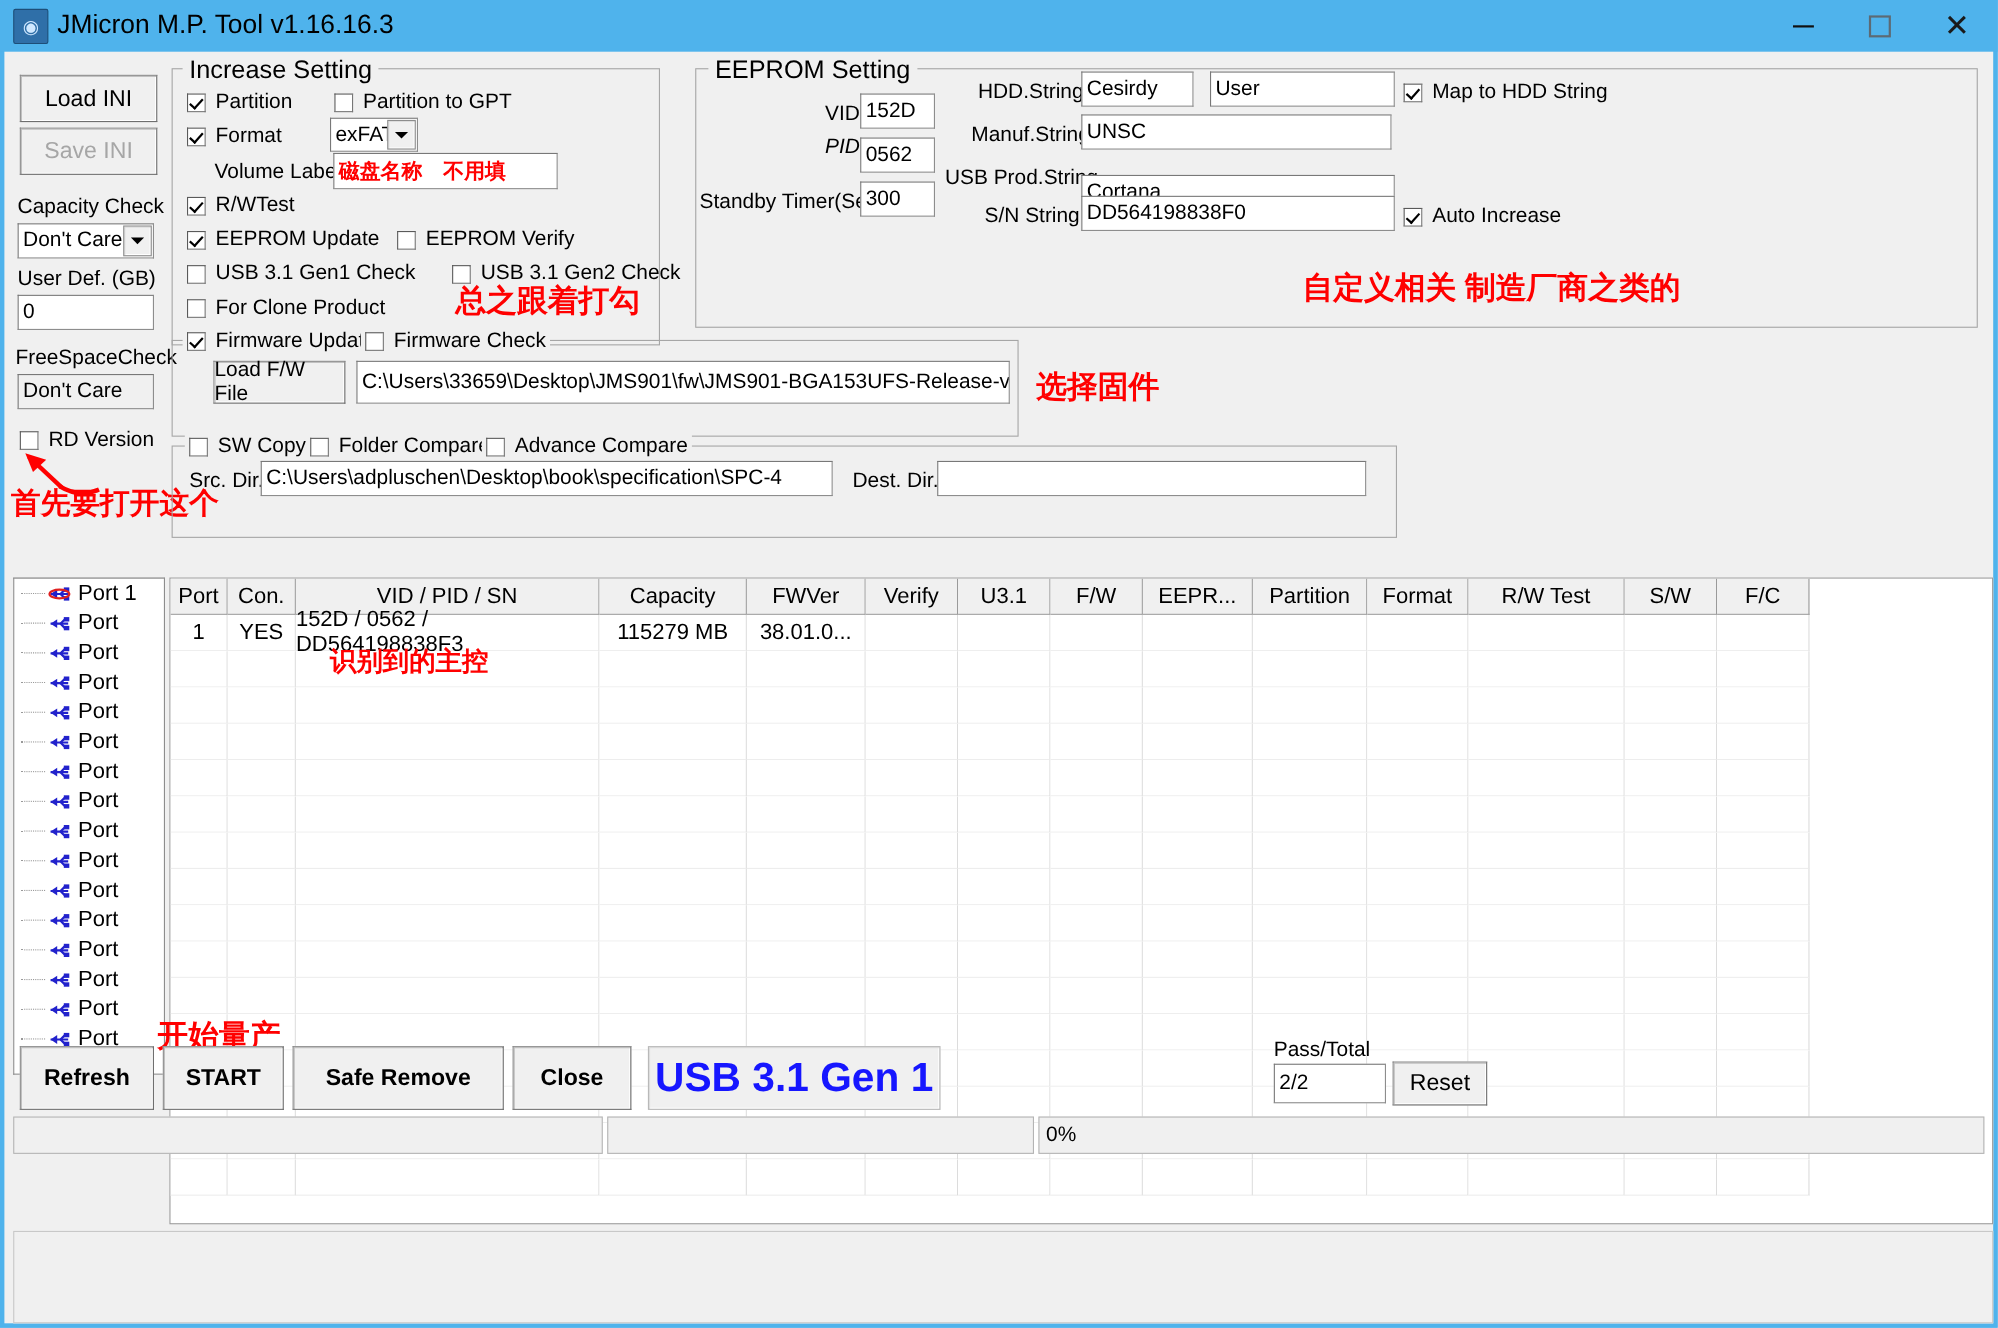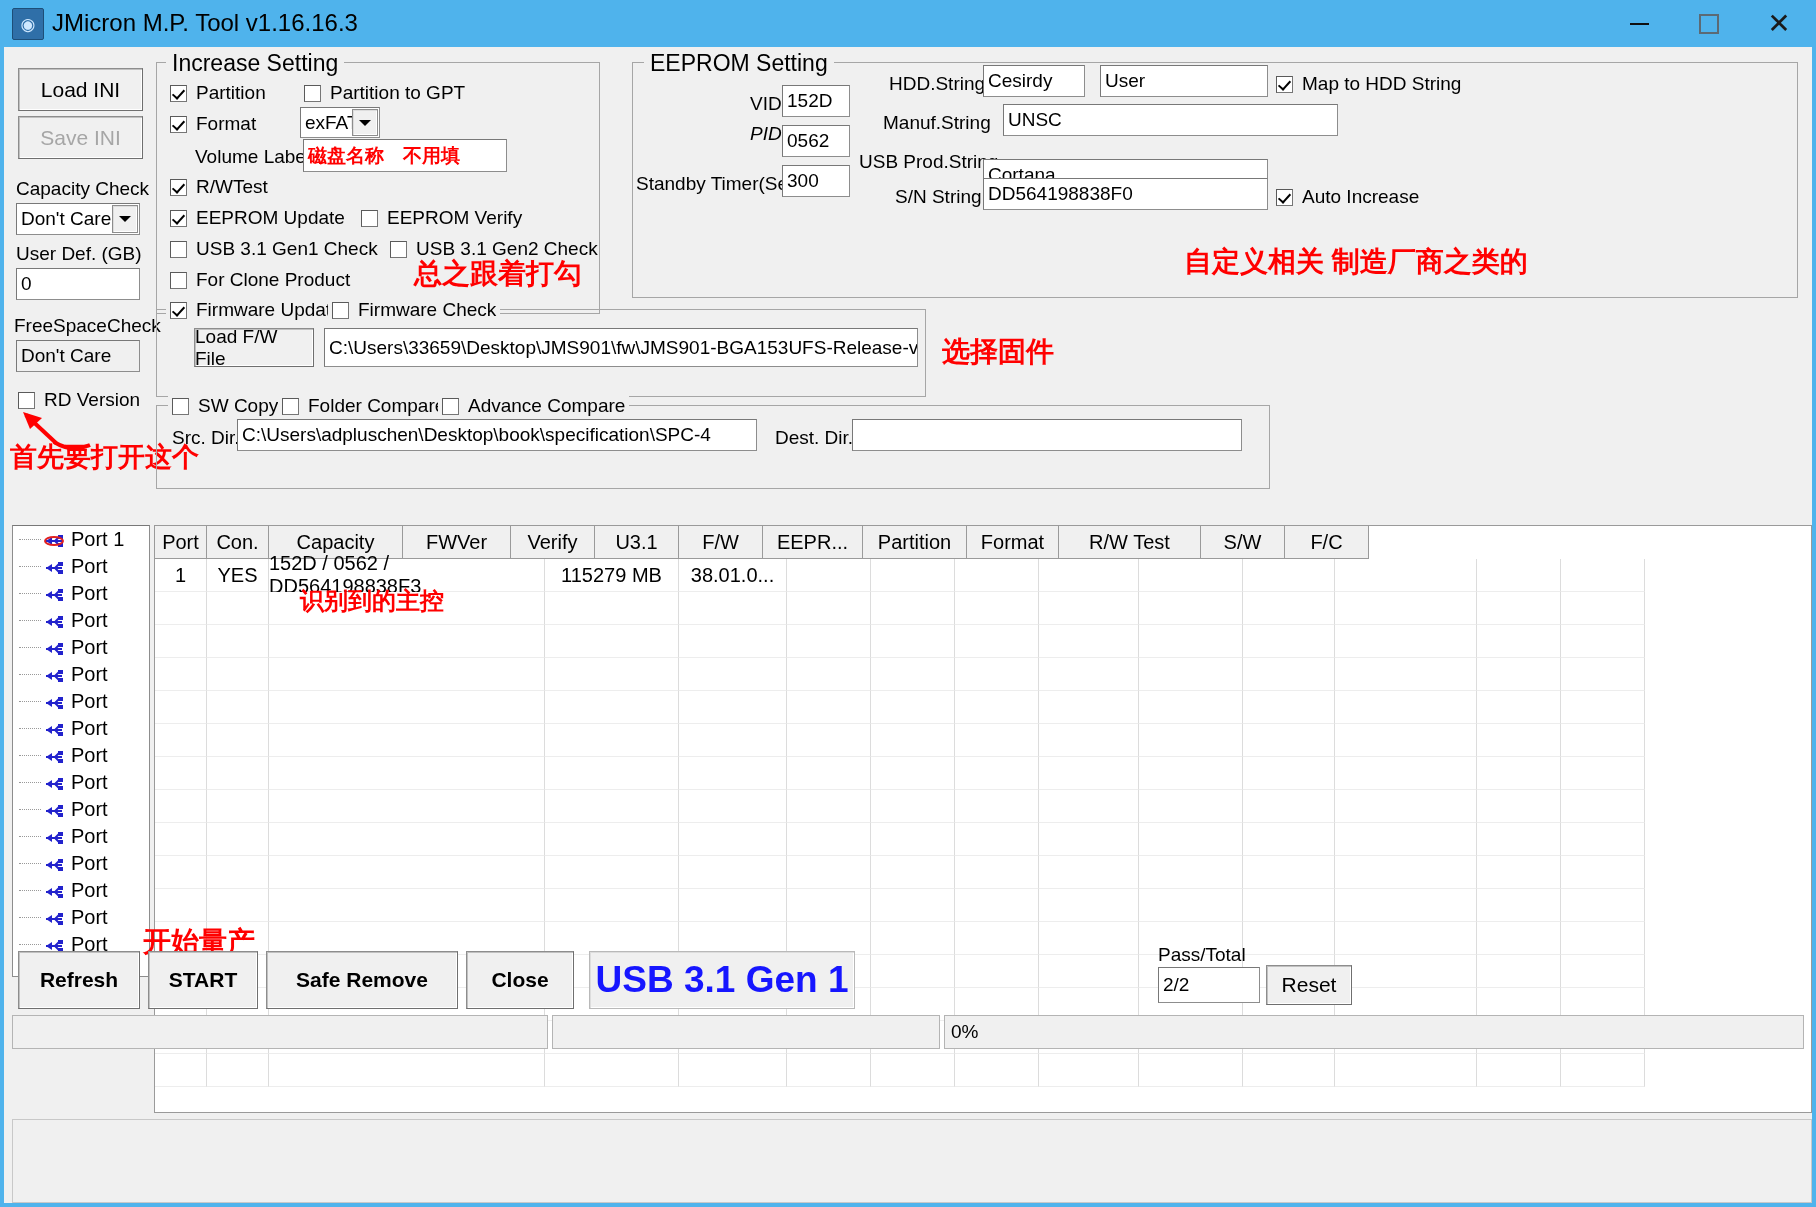--- a/index.html
+++ b/index.html
@@ -250,21 +250,21 @@
     </div>
     <div class="chk" style="left:357px;top:160px;">
       <span class="box"></span>
       <span class="t">EEPROM Verify</span>
     </div>
 
     <div class="chk" style="left:166px;top:191px;">
       <span class="box"></span>
       <span class="t">USB 3.1 Gen1 Check</span>
     </div>
-    <div class="chk" style="left:357px;top:191px;padding-left:29px;">
+    <div class="chk" style="left:378px;top:191px;padding-left:29px;">
       <span class="box"></span>
       <span class="t">USB 3.1 Gen2 Check</span>
     </div>
 
     <div class="chk" style="left:166px;top:222px;">
       <span class="box"></span>
       <span class="t">For Clone Product</span>
     </div>
 
     <div class="redtext" style="left:410px;top:208px;font-size:28px;">总之跟着打勾</div>
@@ -283,21 +283,21 @@
 
     <div class="lbl" style="left:885px;top:26px;">HDD.String</div>
     <div class="textbox" style="left:979px;top:18px;width:102px;height:32px;">Cesirdy</div>
     <div class="textbox" style="left:1096px;top:18px;width:168px;height:32px;">User</div>
     <div class="chk" style="left:1272px;top:26px;">
       <span class="box on"></span>
       <span class="t">Map to HDD String</span>
     </div>
 
     <div class="lbl" style="left:879px;top:65px;">Manuf.String</div>
-    <div class="textbox" style="left:999px;top:57px;width:335px;height:32px;">UNSC</div>
+    <div class="textbox" style="left:979px;top:57px;width:282px;height:32px;">UNSC</div>
 
     <div class="lbl" style="left:855px;top:104px;">USB Prod.String</div>
     <div class="textbox" style="left:979px;top:96px;width:285px;height:32px;margin-top:16px;">Cortana</div>
 
     <div class="lbl" style="left:891px;top:139px;">S/N String</div>
     <div class="textbox" style="left:979px;top:131px;width:285px;height:32px;">DD564198838F0</div>
     <div class="chk" style="left:1272px;top:139px;">
       <span class="box on"></span>
       <span class="t">Auto Increase</span>
     </div>
@@ -517,20 +517,21 @@
               </svg></span>
             <span class="label">Port</span>
           </div>
         </div>
     </div>
 
     <div class="grid">
       <div class="ghead" id="grid-head">
           <div class="hc" style="width: 52px;">Port</div>
           <div class="hc" style="width: 62px;">Con.</div>
+          <div class="hc" style="width: 276px;">VID / PID / SN</div>
           <div class="hc" style="width: 134px;">Capacity</div>
           <div class="hc" style="width: 108px;">FWVer</div>
           <div class="hc" style="width: 84px;">Verify</div>
           <div class="hc" style="width: 84px;">U3.1</div>
           <div class="hc" style="width: 84px;">F/W</div>
           <div class="hc" style="width: 100px;">EEPR...</div>
           <div class="hc" style="width: 104px;">Partition</div>
           <div class="hc" style="width: 92px;">Format</div>
           <div class="hc" style="width: 142px;">R/W Test</div>
           <div class="hc" style="width: 84px;">S/W</div>

